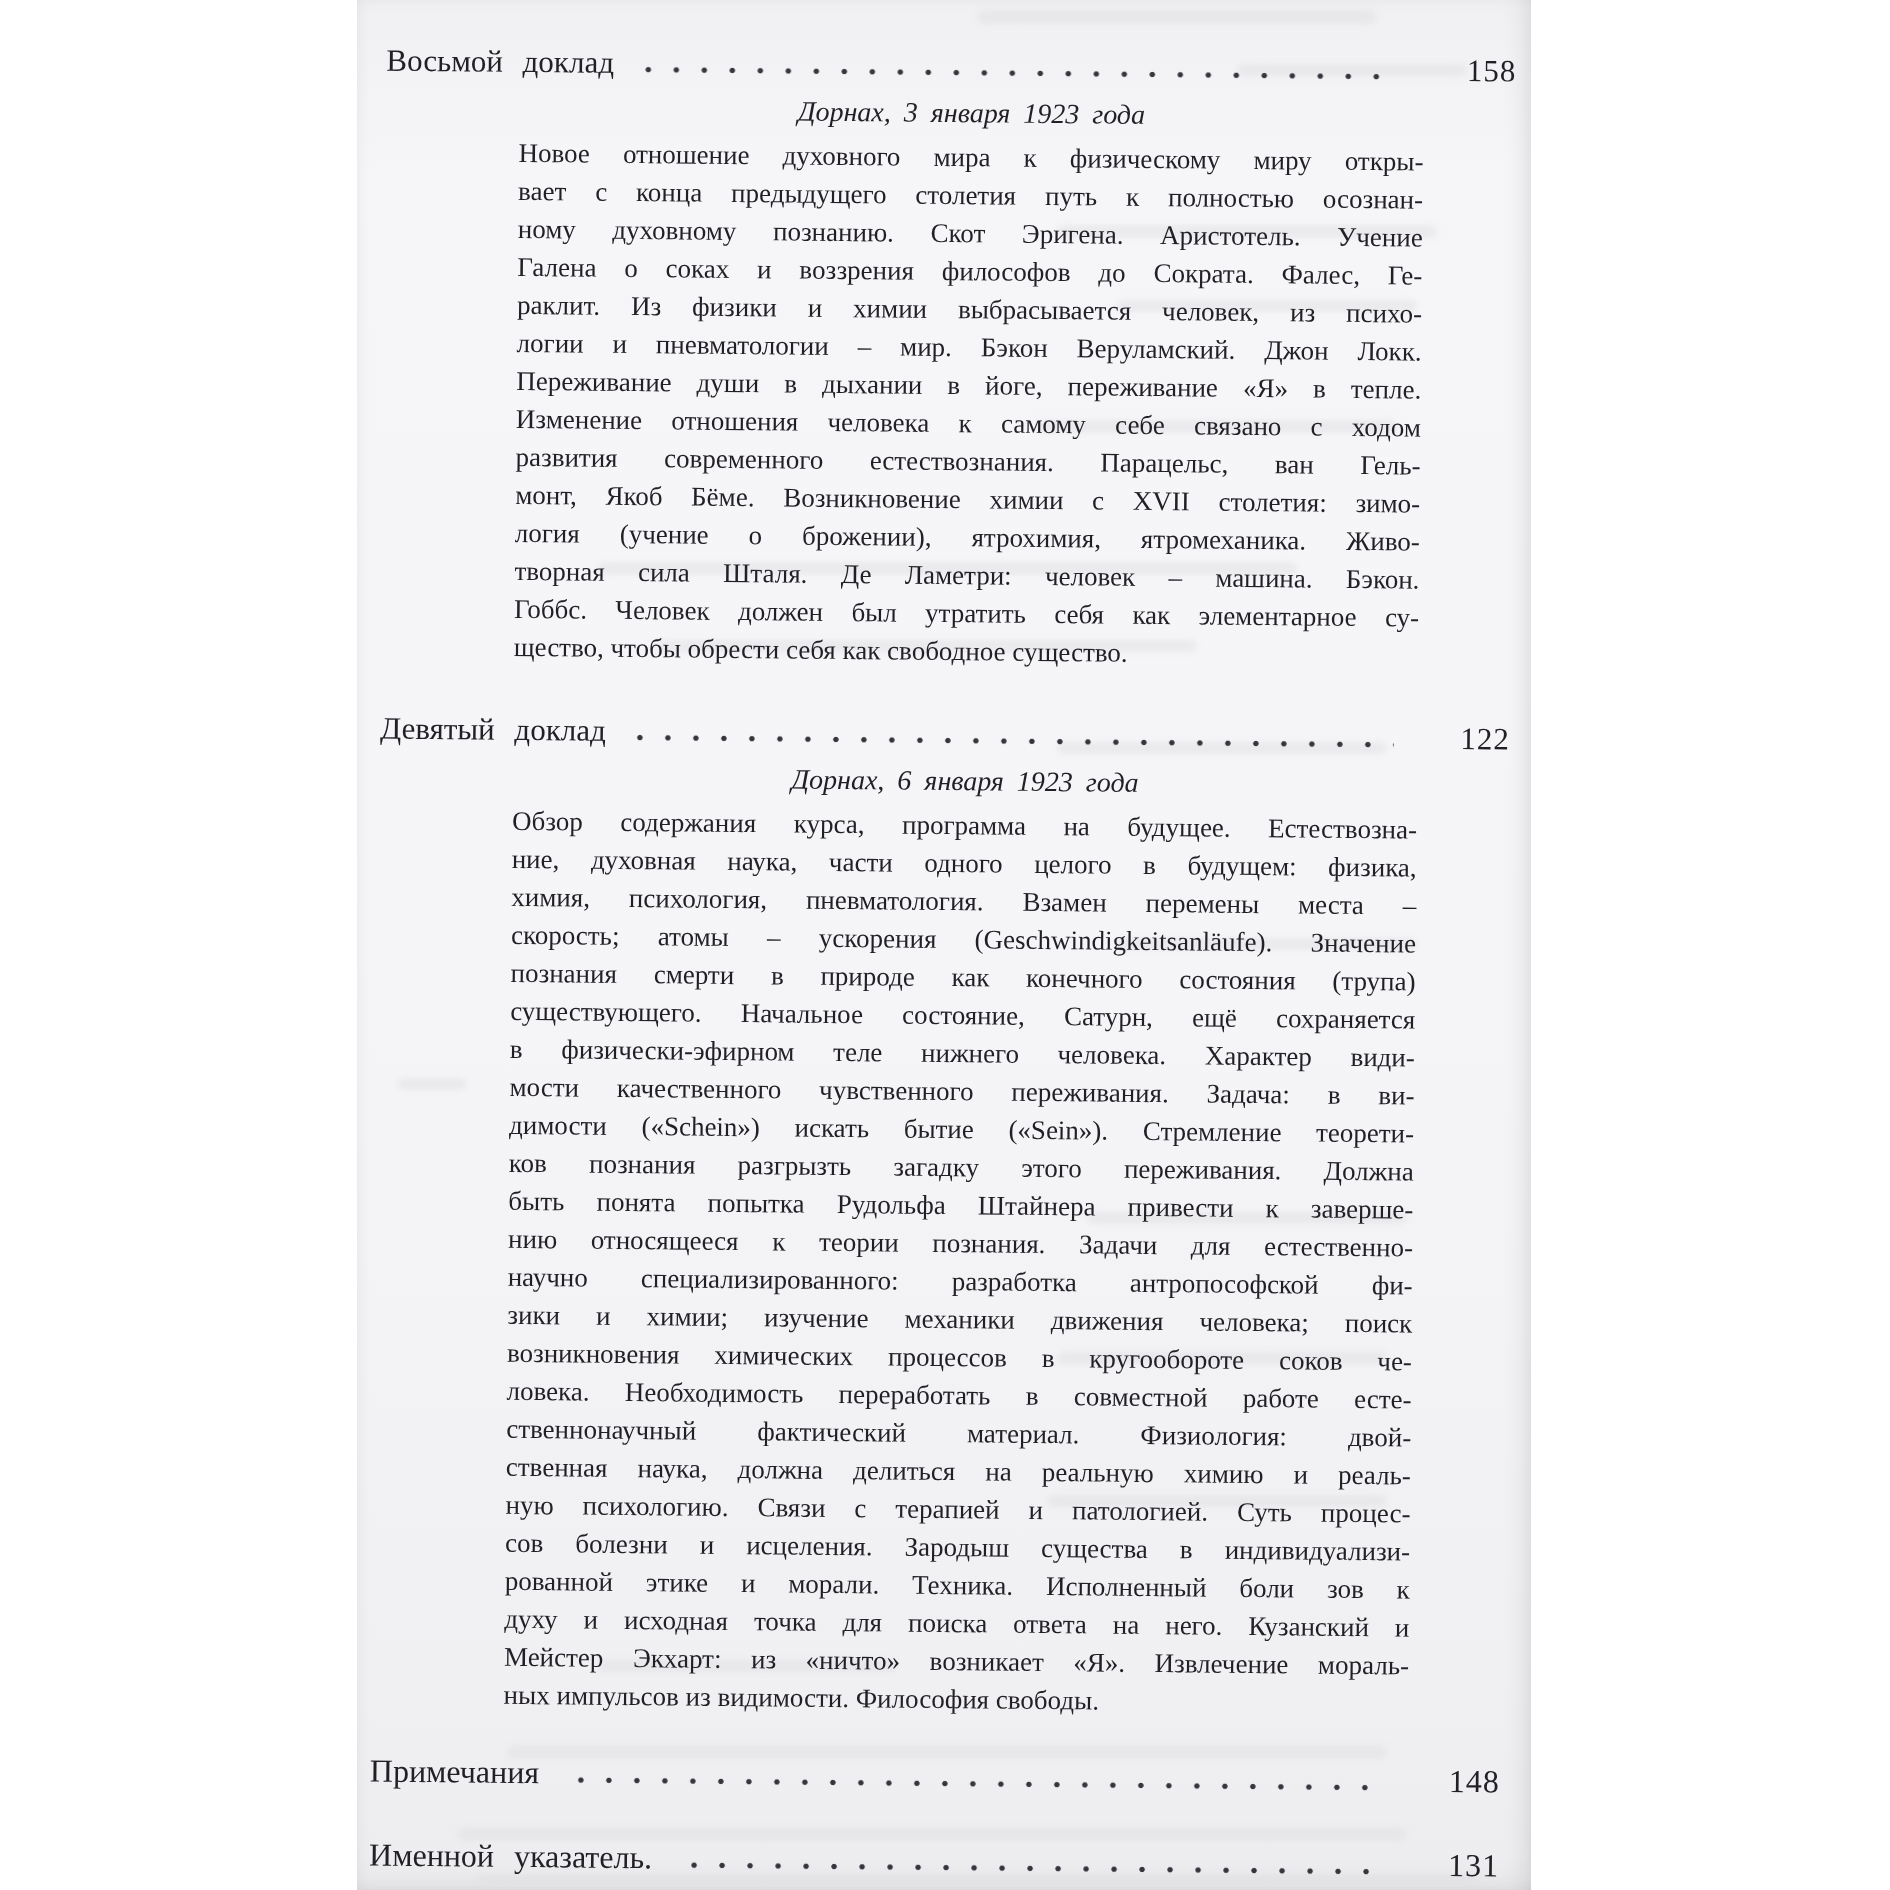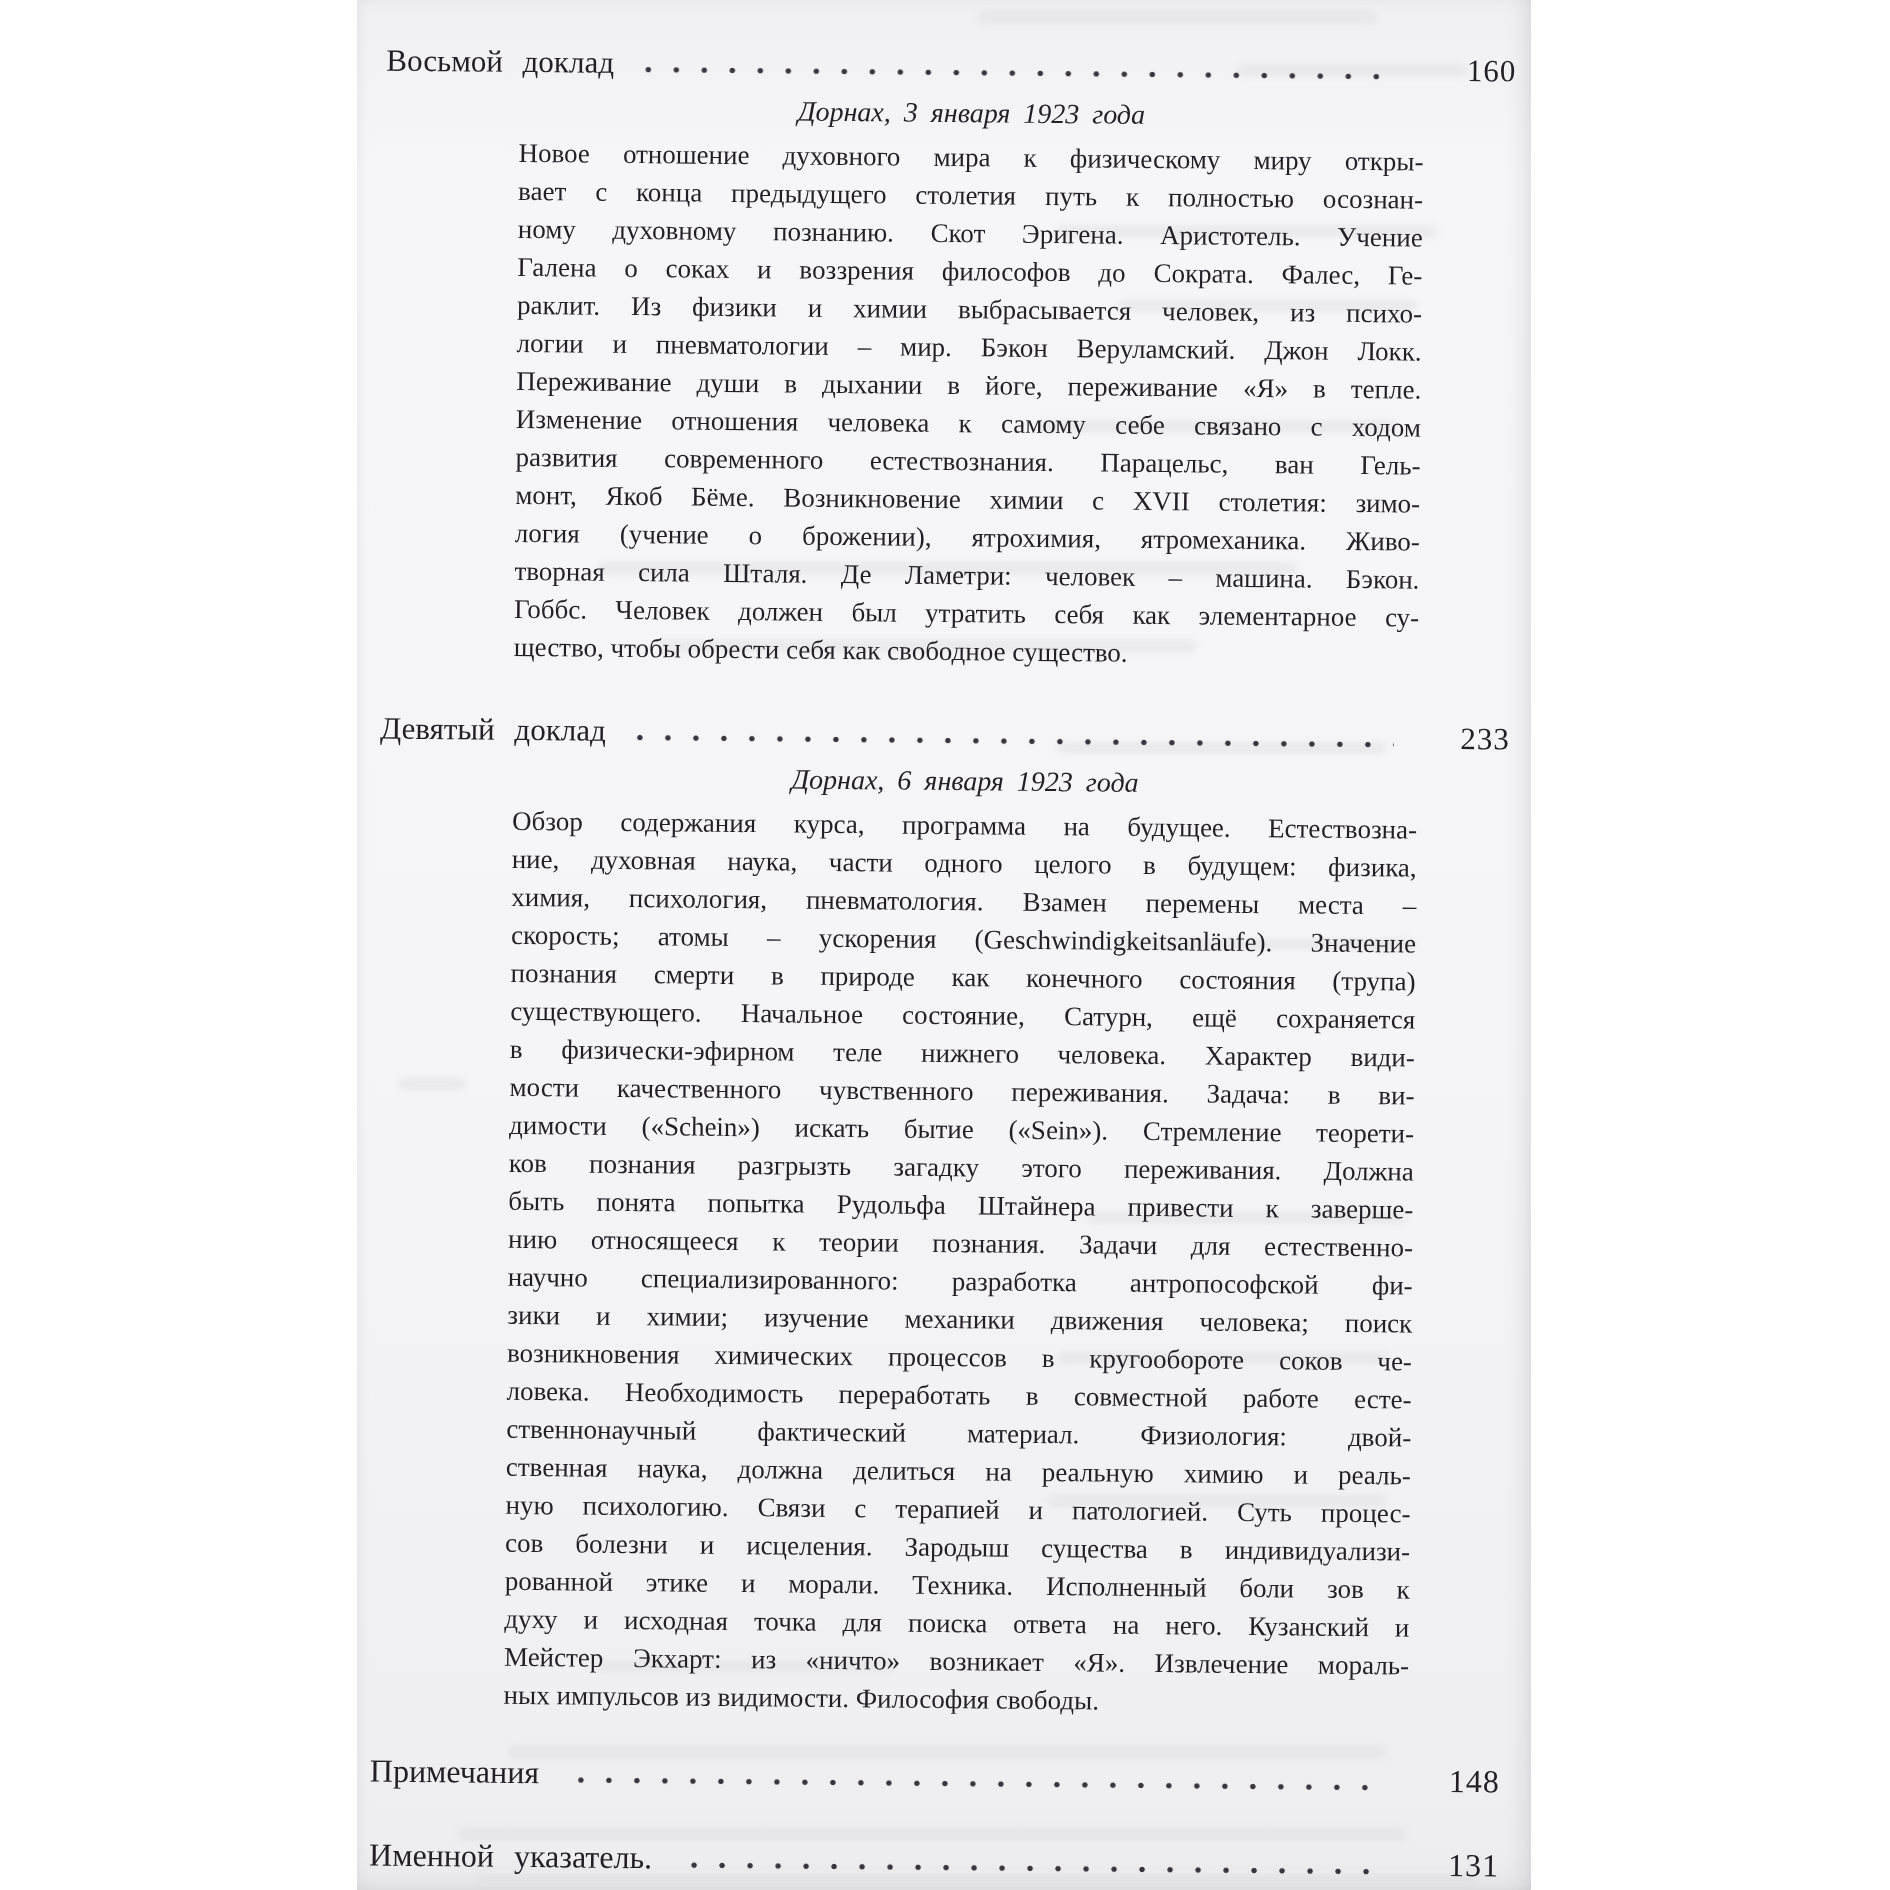--- a/index.html
+++ b/index.html
@@ -63,21 +63,21 @@
     <div class="ghost" style="left:240px;top:1660px;width:300px;height:12px;"></div>
     <div class="ghost" style="left:150px;top:1745px;width:880px;height:14px;"></div>
     <div class="ghost" style="left:100px;top:1828px;width:950px;height:13px;"></div>
     <div class="ghost" style="left:120px;top:1874px;width:1000px;height:10px;"></div>
 
     <div class="content">
 
       <div class="toc-row">
         <span class="toc-title">Восьмой доклад</span>
         <span class="leader"></span>
-        <span class="toc-num">160</span>
+        <span class="toc-num">158</span>
       </div>
       <div class="date">Дорнах, 3 января 1923 года</div>
       <div class="summary">
           <div class="jline">Новое отношение духовного мира к физическому миру откры-</div>
           <div class="jline">вает с конца предыдущего столетия путь к полностью осознан-</div>
           <div class="jline">ному духовному познанию. Скот Эригена. Аристотель. Учение</div>
           <div class="jline">Галена о соках и воззрения философов до Сократа. Фалес, Ге-</div>
           <div class="jline">раклит. Из физики и химии выбрасывается человек, из психо-</div>
           <div class="jline">логии и пневматологии – мир. Бэкон Веруламский. Джон Локк.</div>
           <div class="jline">Переживание души в дыхании в йоге, переживание «Я» в тепле.</div>
@@ -86,21 +86,21 @@
           <div class="jline">монт, Якоб Бёме. Возникновение химии с XVII столетия: зимо-</div>
           <div class="jline">логия (учение о брожении), ятрохимия, ятромеханика. Живо-</div>
           <div class="jline">творная сила Шталя. Де Ламетри: человек – машина. Бэкон.</div>
           <div class="jline">Гоббс. Человек должен был утратить себя как элементарное су-</div>
           <div class="jline last">щество, чтобы обрести себя как свободное существо.</div>
         </div>
 
       <div class="toc-row mt-entry">
         <span class="toc-title">Девятый доклад</span>
         <span class="leader"></span>
-        <span class="toc-num">233</span>
+        <span class="toc-num">122</span>
       </div>
       <div class="date">Дорнах, 6 января 1923 года</div>
       <div class="summary">
           <div class="jline">Обзор содержания курса, программа на будущее. Естествозна-</div>
           <div class="jline">ние, духовная наука, части одного целого в будущем: физика,</div>
           <div class="jline">химия, психология, пневматология. Взамен перемены места –</div>
           <div class="jline">скорость; атомы – ускорения (Geschwindigkeitsanläufe). Значение</div>
           <div class="jline">познания смерти в природе как конечного состояния (трупа)</div>
           <div class="jline">существующего. Начальное состояние, Сатурн, ещё сохраняется</div>
           <div class="jline">в физически-эфирном теле нижнего человека. Характер види-</div>

